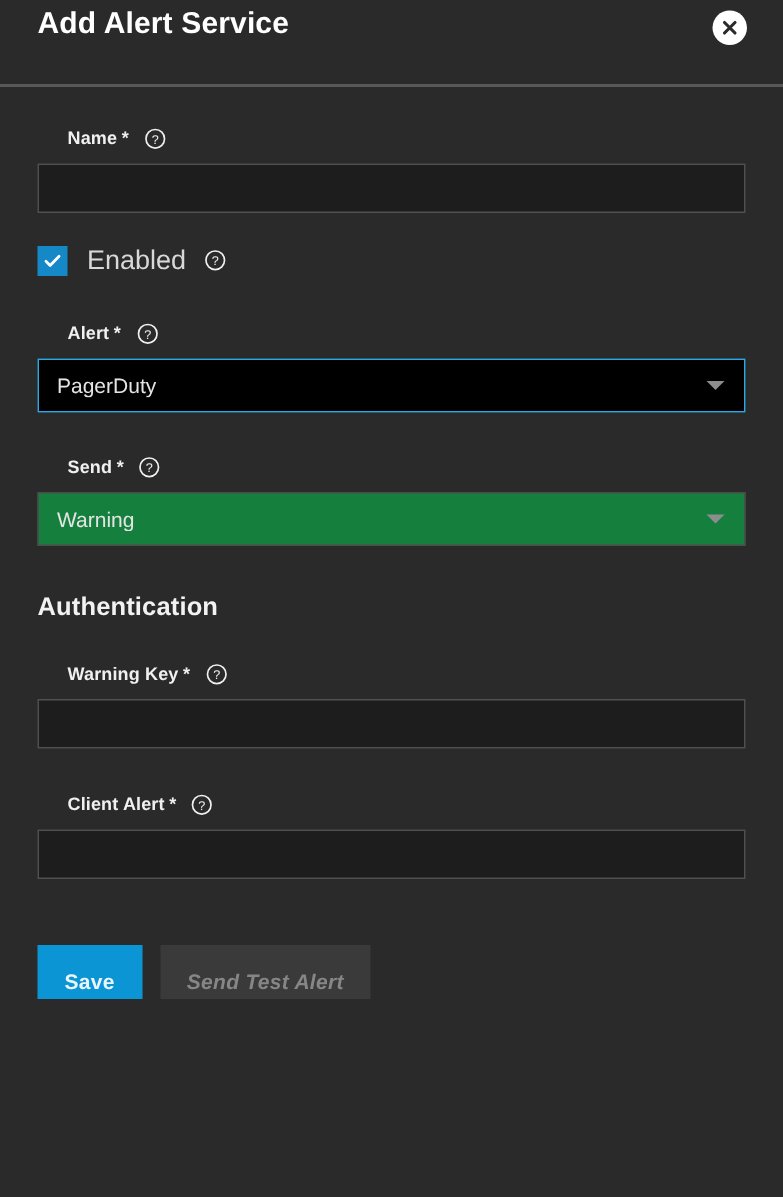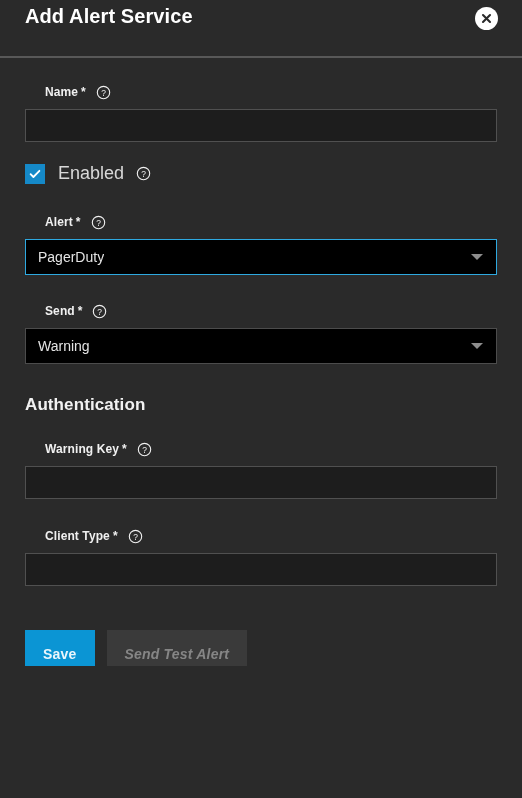--- a/index.html
+++ b/index.html
@@ -150,21 +150,21 @@
   
   .select-wrap {
     position: relative;
     width: 100%;
     height: 36px;
   }
   .select-box {
     position: absolute;
     inset: 0;
     box-sizing: border-box;
-    background: #000000;
+    background: #15803d;
     border: 1px solid #4c4c4c;
     display: flex;
     align-items: center;
     padding: 0 12px;
     cursor: pointer;
   }
   .select-box.focused {
     border: 1px solid #2ea9e0;
     background: #000000;
   }
@@ -325,21 +325,21 @@
             <circle cx="8" cy="8" r="6.6" fill="none" stroke="#f0f0f0" stroke-width="1.2"></circle>
             <text x="8" y="11.4" text-anchor="middle" font-family="Liberation Sans, sans-serif" font-size="9" fill="#f0f0f0">?</text>
           </svg>
         </span>
       </div>
       <input class="text-input" type="text" value="" style="">
     </div>
 
     <div class="field sp-client">
       <div class="field-label-row">
-        <span class="field-label">Client Type</span>
+        <span class="field-label">Client Alert</span>
         <span class="req-star">*</span>
         <span class="help-icon">
           <svg width="15" height="15" viewBox="0 0 16 16" aria-hidden="true">
             <circle cx="8" cy="8" r="6.6" fill="none" stroke="#f0f0f0" stroke-width="1.2"></circle>
             <text x="8" y="11.4" text-anchor="middle" font-family="Liberation Sans, sans-serif" font-size="9" fill="#f0f0f0">?</text>
           </svg>
         </span>
       </div>
       <input class="text-input" type="text" value="" style="">
     </div>

